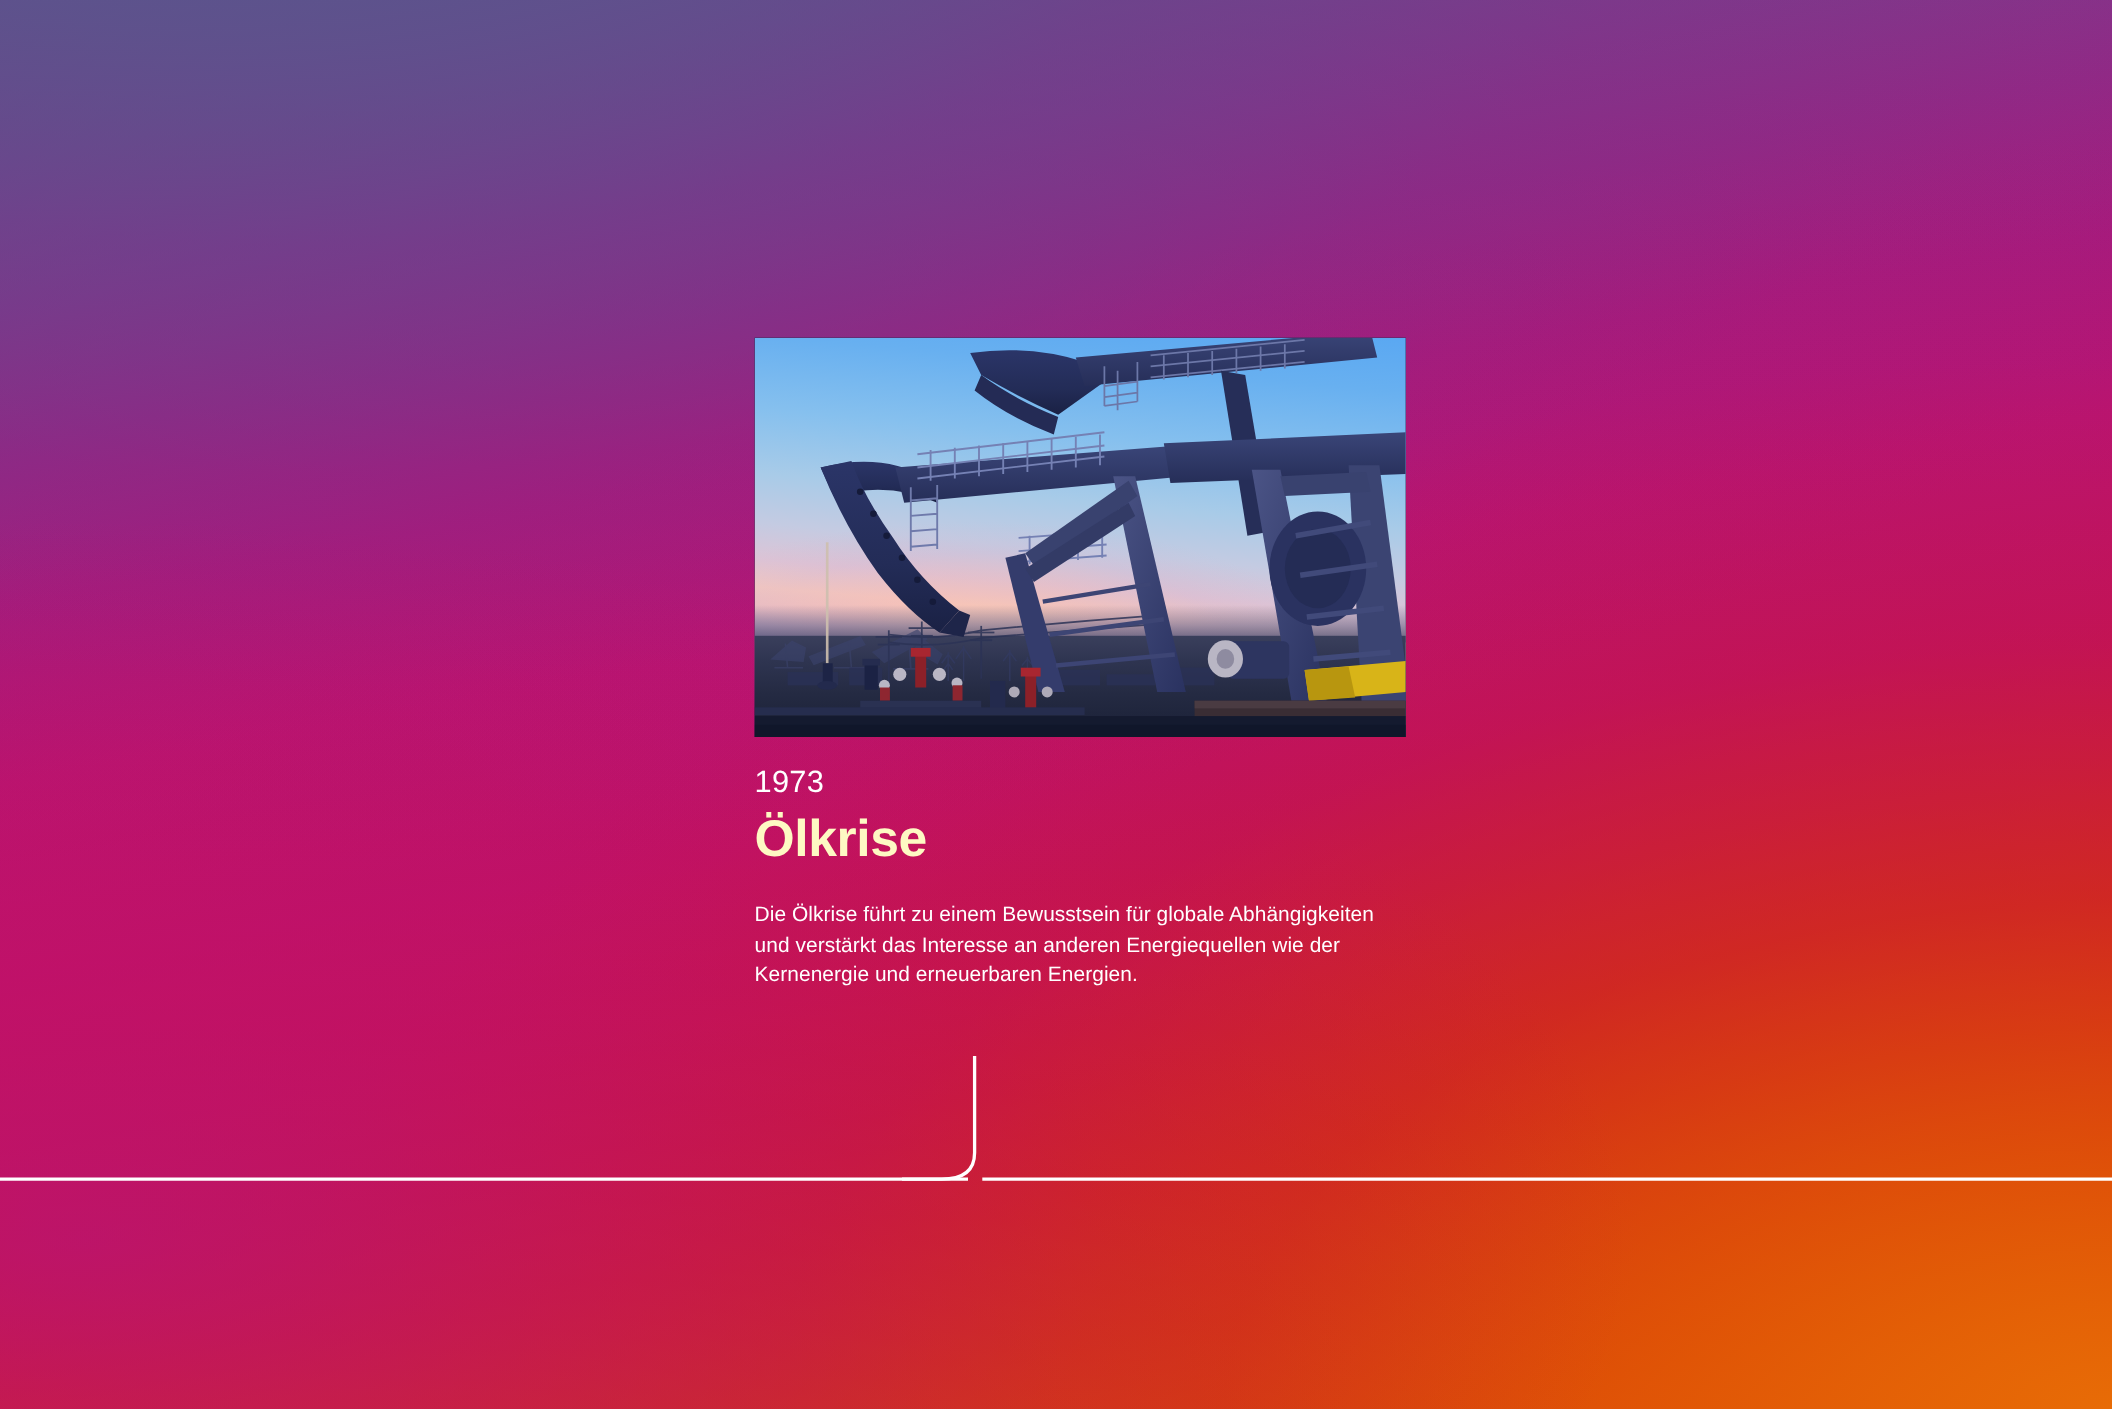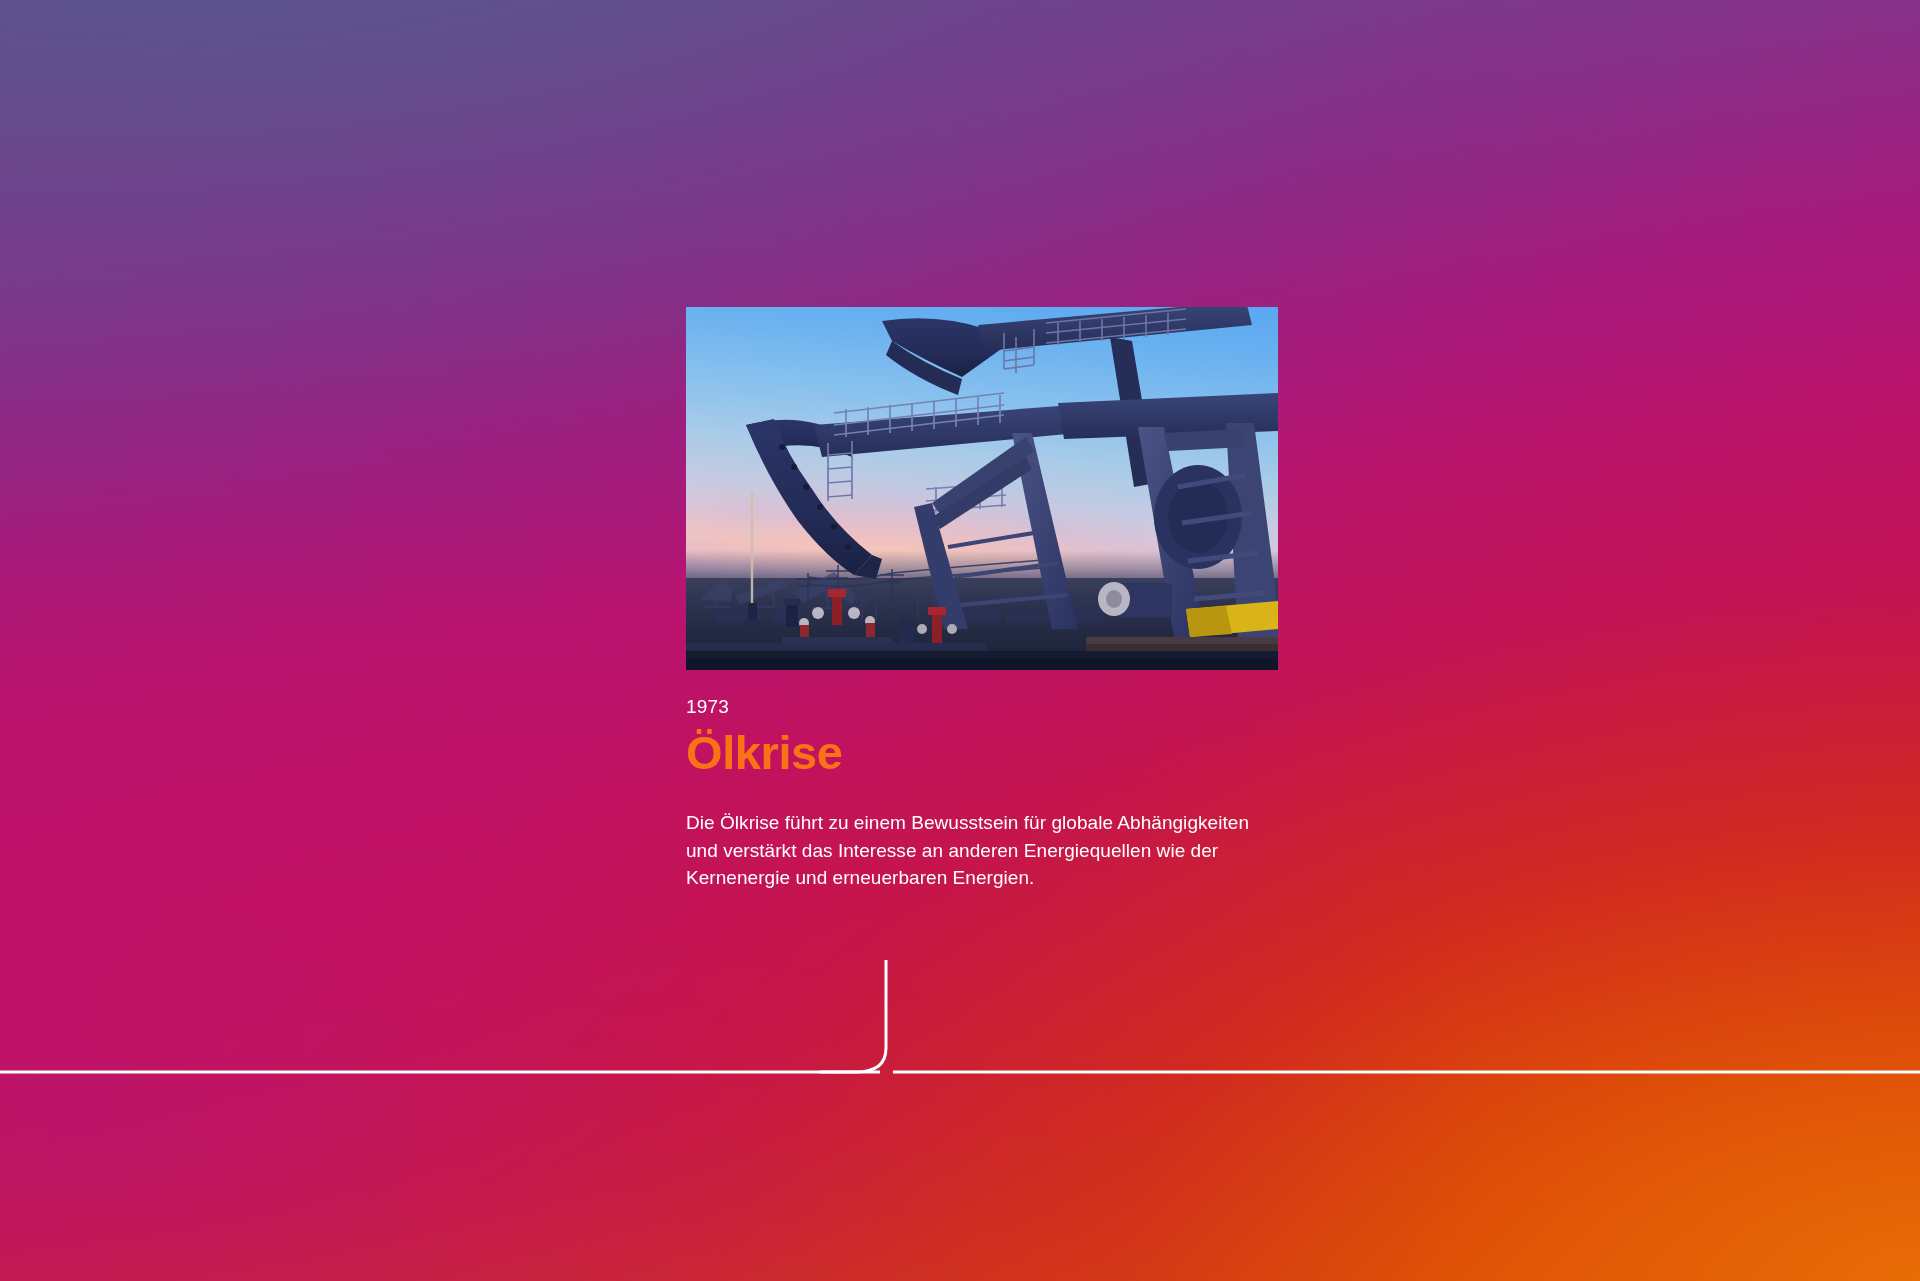--- a/index.html
+++ b/index.html
@@ -136,32 +136,32 @@
       linear-gradient(180deg,
         rgba(120,120,160,0) 0%,
         rgba(96,98,138,0.55) 55%,
         rgba(70,74,110,0.85) 100%);
   }
   #photo svg { position: absolute; inset: 0; }
 
   
   #year {
     margin-top: 27px;
-    font-size: 19px;
+    font-size: 28px;
     font-weight: 400;
     letter-spacing: 0.2px;
     color: #ffffff;
     line-height: 1.0;
   }
   #title {
     margin-top: 12px;
     font-size: 47px;
     font-weight: 700;
     letter-spacing: -0.4px;
-    color: #f97316;
+    color: #fef9c3;
     line-height: 1.06;
   }
   #desc {
     margin-top: 19px;
     font-size: 19px;
     font-weight: 400;
     color: #ffffff;
     line-height: 1.44;
     letter-spacing: 0.05px;
     max-width: 600px;

